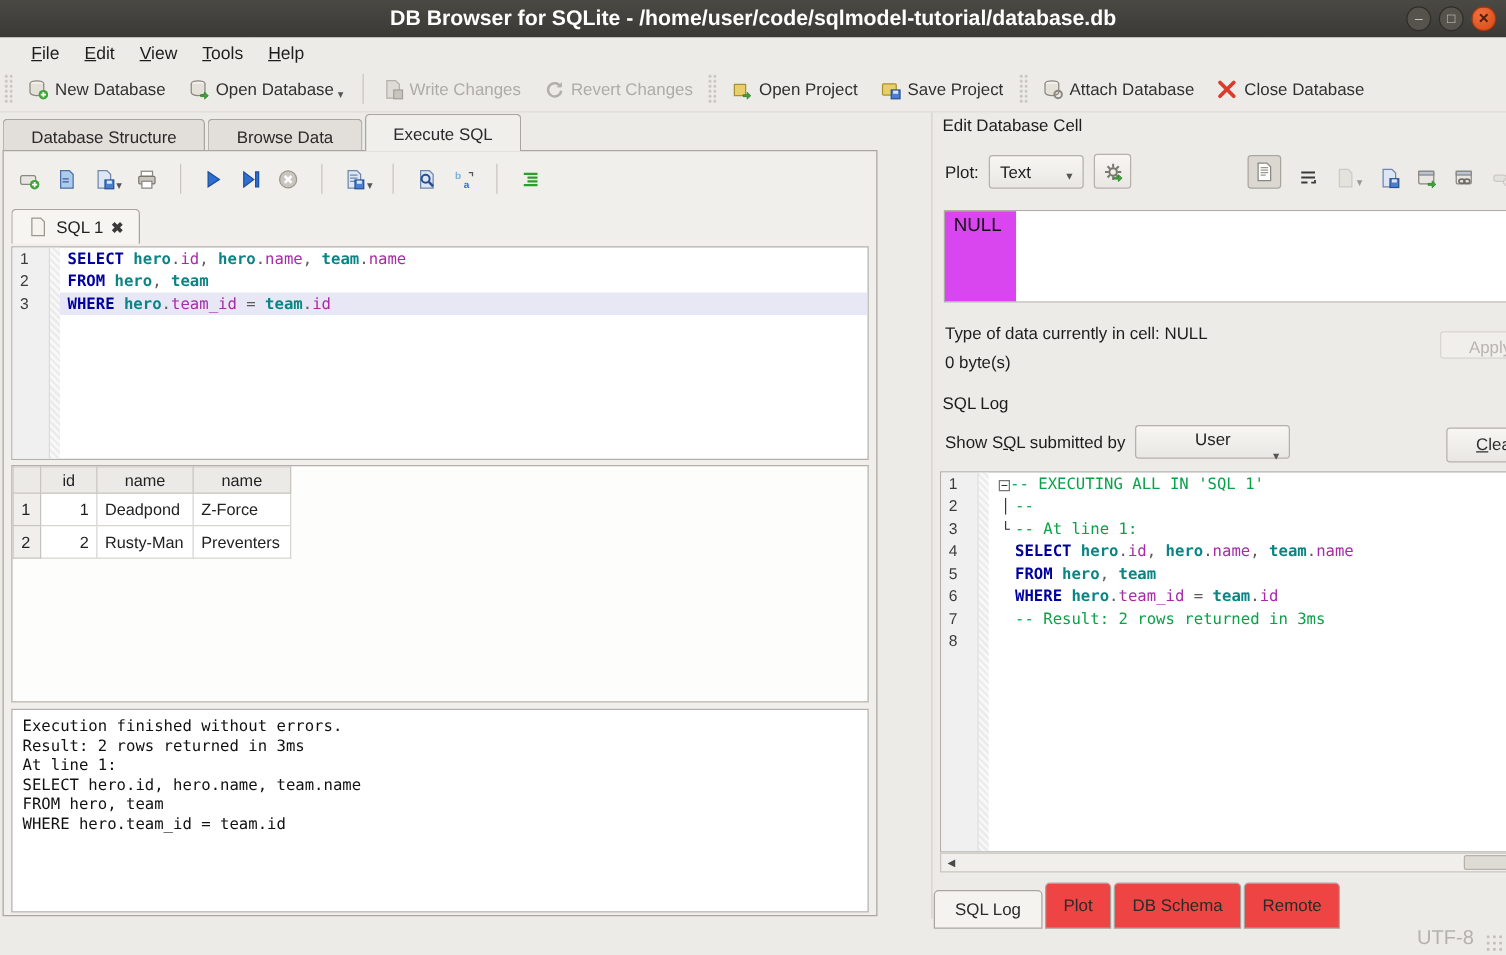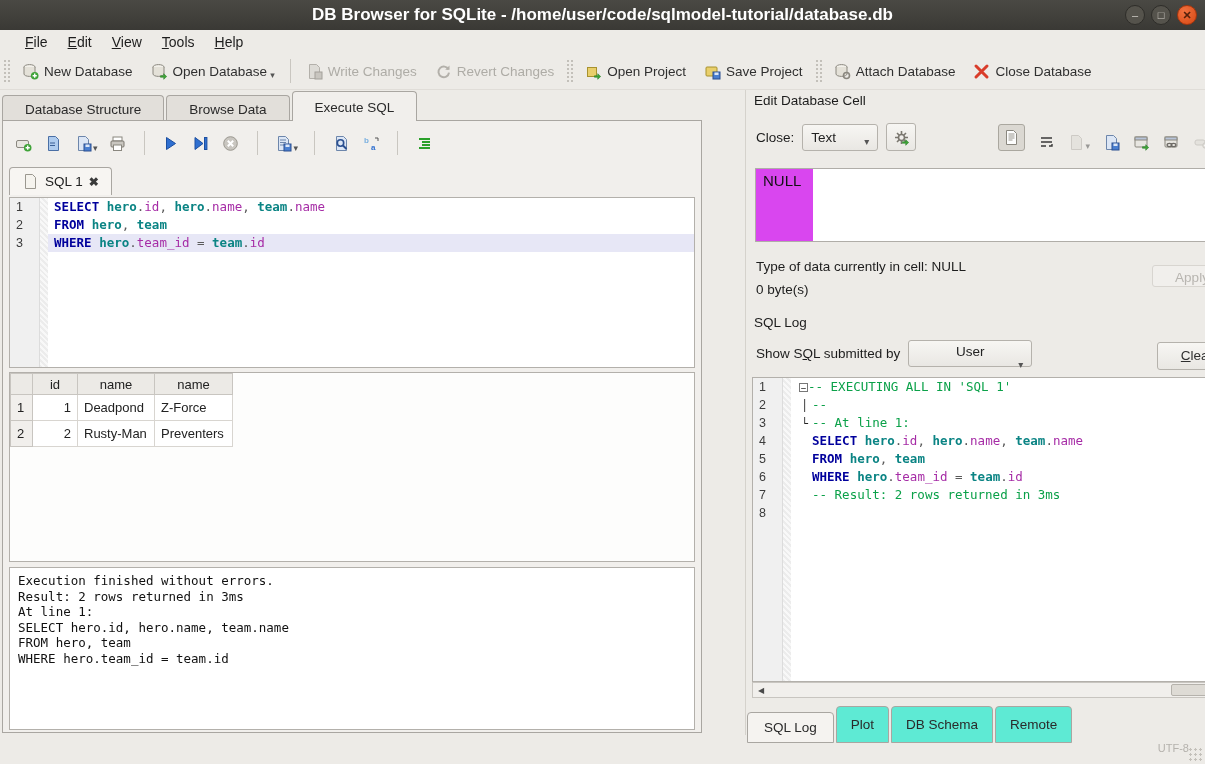--- a/index.html
+++ b/index.html
@@ -110,26 +110,26 @@
 
   .log-box { left:6px; top:287px; width:489px; height:305px; display:flex; overflow:hidden; }
   .fold-glyph { display:inline-block; width:15px; text-align:center; font-size:11px; }
 
   .hscroll { position:absolute; left:6px; top:592px; width:489px; height:16px; background:#f1efec;
     border:1px solid #c8c5c0; display:flex; align-items:center; }
   .harrow { width:16px; text-align:center; font-size:8px; color:#4a4a4a; }
   .hthumb { position:absolute; left:418px; width:38px; height:12px; background:#dedbd5; border:1px solid #b5b2ac; border-radius:2px; }
 
   .bottom-tabs { position:absolute; left:1px; top:616px; display:flex; align-items:flex-end; }
-  .btab { padding:10px 14px; background:#5eead4; border:1px solid #a9a6a1; border-radius:4px 4px 0 0;
+  .btab { padding:10px 14px; background:#ef4444; border:1px solid #a9a6a1; border-radius:4px 4px 0 0;
     margin-right:2px; font-size:13.5px; color:#2a2a2a; }
   .btab.active { background:#f5f3f0; padding:7px 16px; }
 
   .statusbar { position:absolute; left:0; top:735px; width:1205px; height:29px; }
-  .encoding { position:absolute; right:16px; top:7px; color:#b5b2ad; font-size:11px; }
+  .encoding { position:absolute; right:26px; top:7px; color:#b5b2ad; font-size:16px; }
   .grip { position:absolute; right:3px; bottom:3px; width:14px; height:14px;
     background-image:radial-gradient(#c3c0ba 1px, transparent 1.2px); background-size:5px 5px; }
 </style>
 </head>
 <body>
 
 <div id="app">
 
   <div class="titlebar">
     <span class="title">DB Browser for SQLite - /home/user/code/sqlmodel-tutorial/database.db</span>
@@ -406,21 +406,21 @@
 
     <div class="dock-title dt1">
       <span>Edit Database Cell</span>
       <div class="dock-btns">
         <div class="dockbtn">❐</div>
         <div class="dockbtn">✕</div>
       </div>
     </div>
 
     <div class="mode-row">
-      <span class="lbl">Close:</span>
+      <span class="lbl">Plot:</span>
       <div class="combo" style="width:76px; margin-left:8px;">
         <span>Text</span>
         <span class="tb-caret">▾</span>
       </div>
       <div class="toolbtn" style="margin-left:8px;">
         <span class="ic" id="gearIcon">
             <svg width="17" height="17" viewBox="0 0 17 17">
               <circle cx="8.5" cy="8.5" r="3" fill="none" stroke="#7a776f" stroke-width="1.6"></circle>
               <path d="M8.5 2v3M8.5 12v3M2 8.5h3M12 8.5h3M4 4l2 2M11 11l2 2M13 4l-2 2M4 13l2-2" stroke="#7a776f" stroke-width="1.6"></path>
               <path d="M9.5 12.7h3.2v-2l3 2.8-3 2.8v-2H9.5z" fill="#3fa338" stroke="#1e7a1e" stroke-width="0.5"></path>

